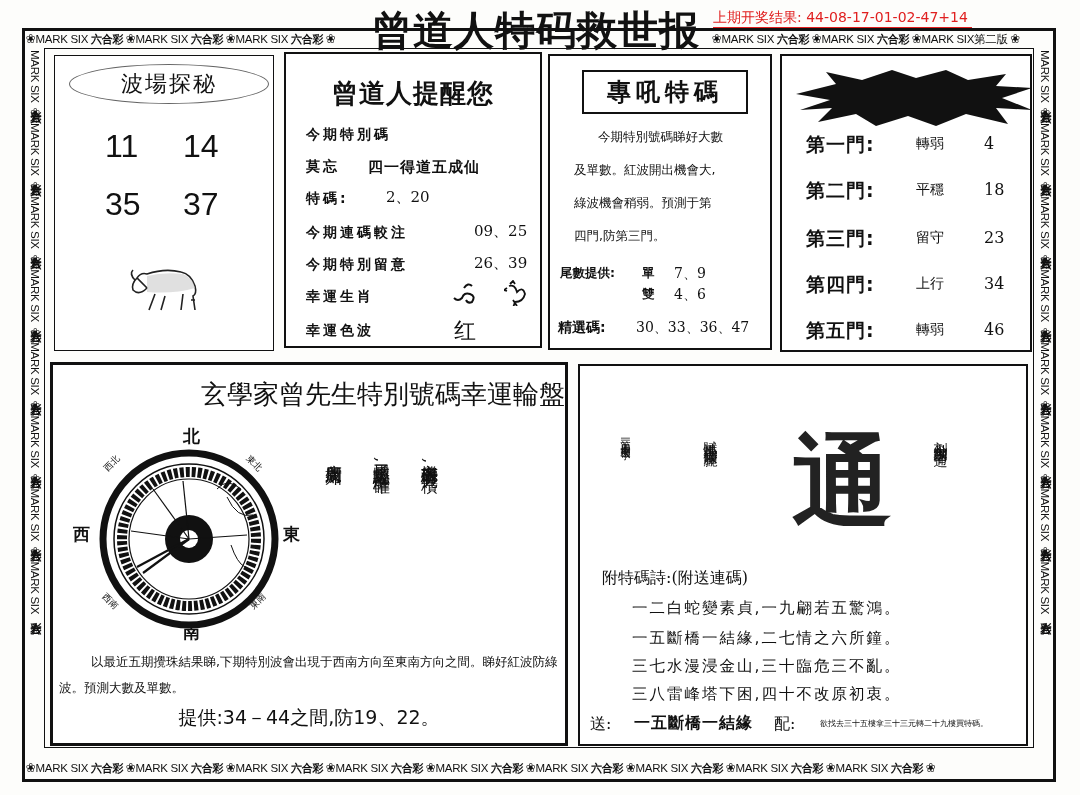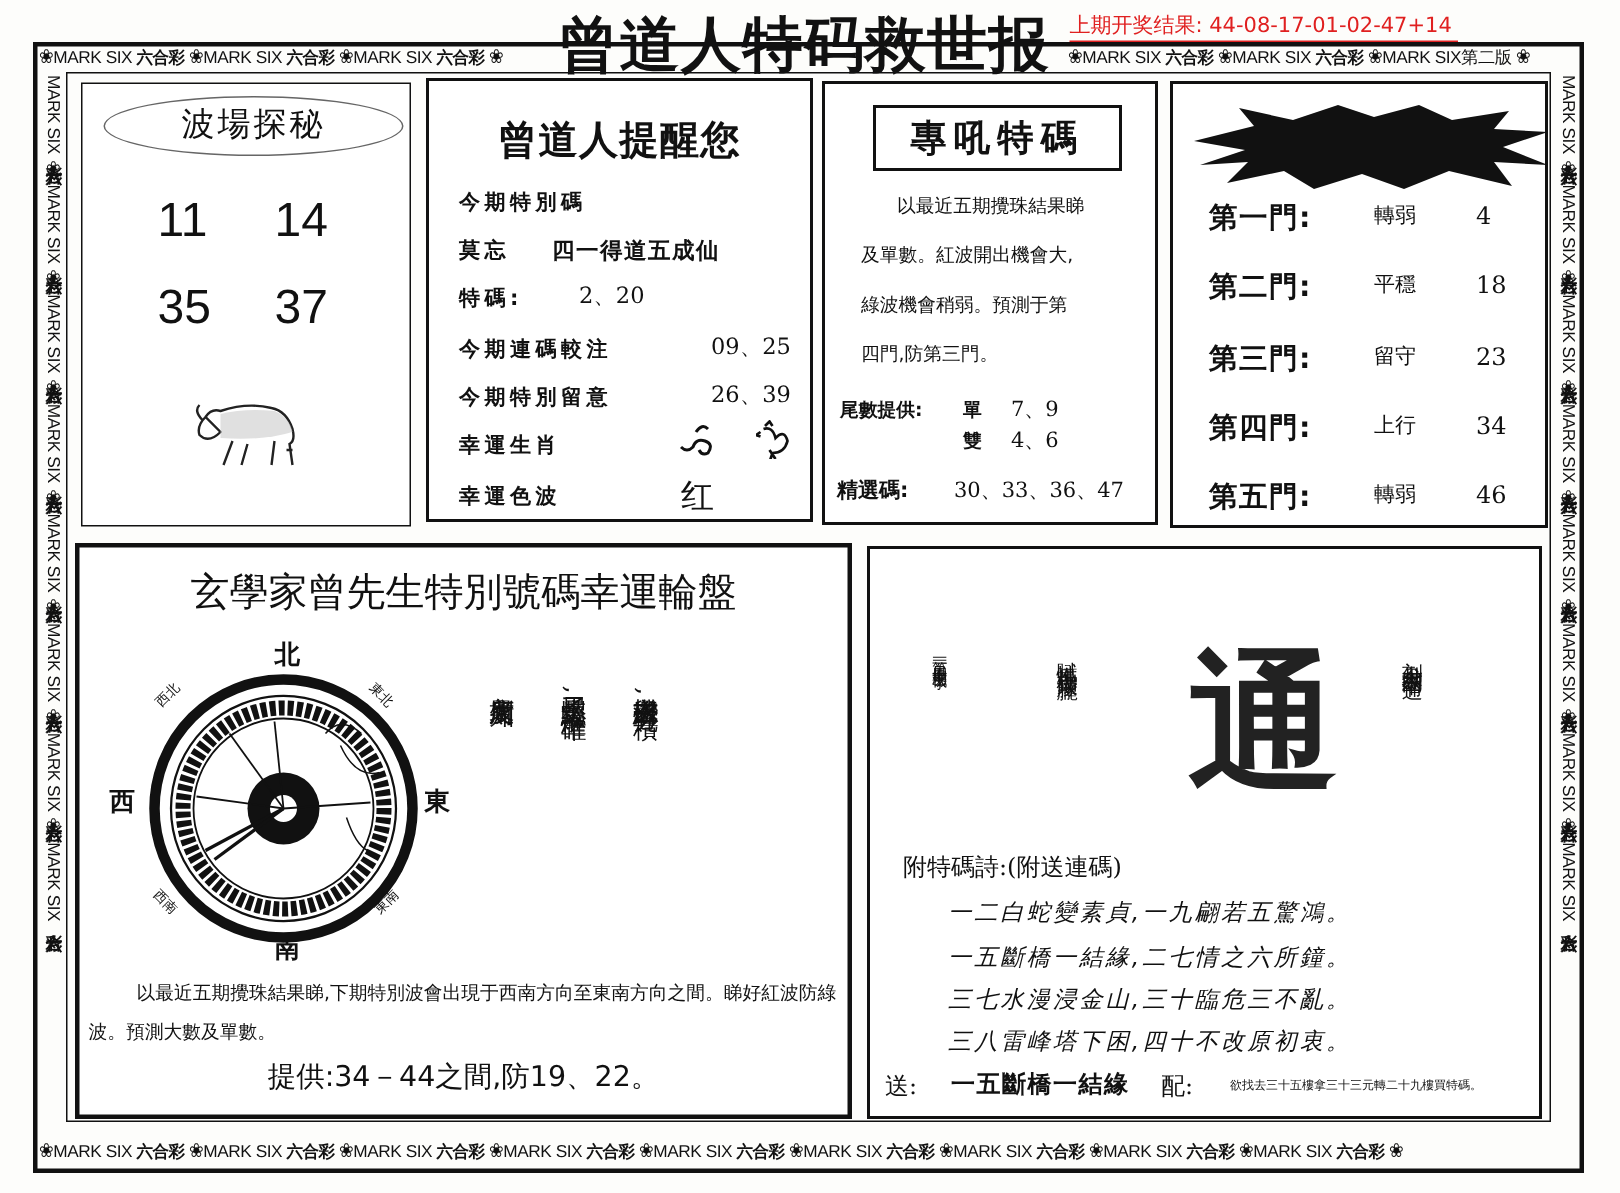--- a/index.html
+++ b/index.html
@@ -64,32 +64,32 @@
   .burst-text {
     position: absolute; left: 50px; top: 18px; width: 150px; text-align: center;
     font-family: "DejaVu Sans", sans-serif; font-weight: bold; font-size: 26px; color: #fff;
     letter-spacing: 2px; -webkit-text-stroke: 1px #111;
   }
   .gate-row { position: absolute; left: 24px; width: 220px; height: 24px; }
   .gate-label { position: absolute; left: 0; font-family: "DejaVu Sans", sans-serif; font-weight: bold; font-size: 19px; letter-spacing: 1px; }
   .gate-state { position: absolute; left: 110px; font-family: "DejaVu Serif", serif; font-size: 14px; top: 3px; }
   .gate-num { position: absolute; left: 178px; font-family: "DejaVu Serif", serif; font-size: 16px; top: 2px; }
 
-  .wheel-title { position: absolute; left: 0; right: 0; top: 12px; text-align: center; font-family: "DejaVu Serif", serif; font-size: 26px; letter-spacing: 0; }
+  .wheel-title { position: absolute; left: 0; right: 0; top: 12px; text-align: right; font-family: "DejaVu Serif", serif; font-size: 26px; letter-spacing: 0; }
   .vcol { position: absolute; writing-mode: vertical-rl; font-family: "DejaVu Serif", serif; font-size: 17px; letter-spacing: 1px; line-height: 22px; }
   .dir { position: absolute; font-family: "DejaVu Sans", sans-serif; font-weight: bold; font-size: 17px; }
   .dir-s { position: absolute; font-family: "DejaVu Sans", sans-serif; font-size: 9px; }
 
   .poem-title { position: absolute; left: 0; right: 0; top: 2px; text-align: center; font-family: "DejaVu Sans", sans-serif; font-size: 34px; letter-spacing: 3px; }
   .vsmall { position: absolute; writing-mode: vertical-rl; font-family: "DejaVu Sans", sans-serif; }
   .tong {
     position: absolute; left: 212px; top: 60px; width: 100px; height: 115px;
     font-family: "DejaVu Serif", serif; font-weight: bold; font-size: 100px; line-height: 110px; text-align: center; color: #222;
   }
-  .poem-line { position: absolute; left: 52px; font-family: "DejaVu Sans", sans-serif; font-size: 15.5px; letter-spacing: 2px; font-style: italic; }
+  .poem-line { position: absolute; left: 52px; font-family: "DejaVu Sans", sans-serif; font-size: 15.5px; letter-spacing: 2px; }
 </style>
 </head>
 <body>
 
 <div class="masthead">曾道人特码救世报</div>
 <div class="last-result">
   <span>上期开奖结果:</span>
   <span>44-08-17-01-02-47+14</span>
 </div>
 
@@ -172,21 +172,21 @@
   </svg>
   <svg class="abs" style="left:218px;top:226px;" width="22" height="26" viewBox="0 0 22 26">
     <path d="M6 4 l3 -3 l2 3 M5 6 q6 -2 8 6 q6 -6 8 2 q-2 8 -10 8 l-2 6 M9 20 l4 6 M3 8 l-3 2 l3 1" fill="none" stroke="#111" stroke-width="1.8"></path>
   </svg>
   <div class="remind-row" style="top:268px;">幸運色波</div>
   <div class="remind-val" style="left:168px;top:262px;font-size:22px;">红</div>
 </div>
 
 <div class="box" style="left:548px;top:54px;width:224px;height:296px;">
   <div class="title-box">專吼特碼</div>
-  <div class="para" style="left:48px;top:68px;">以最近五期攪珠結果睇</div>
+  <div class="para" style="left:48px;top:68px;">今期特別號碼睇好大數</div>
   <div class="para" style="left:24px;top:101px;">及單數。紅波開出機會大,</div>
   <div class="para" style="left:24px;top:134px;">綠波機會稍弱。預測于第</div>
   <div class="para" style="left:24px;top:167px;">四門,防第三門。</div>
   <div class="para" style="left:10px;top:204px;font-weight:bold;">尾數提供:</div>
   <div class="para" style="left:92px;top:204px;font-weight:bold;">單</div>
   <div class="para" style="left:124px;top:204px;font-family:'DejaVu Serif',serif;font-size:14px;">7、9</div>
   <div class="para" style="left:92px;top:225px;font-weight:bold;">雙</div>
   <div class="para" style="left:124px;top:225px;font-family:'DejaVu Serif',serif;font-size:14px;">4、6</div>
   <div class="para" style="left:8px;top:258px;font-weight:bold;font-size:14px;">精選碼:</div>
   <div class="para" style="left:86px;top:258px;font-family:'DejaVu Serif',serif;font-size:14px;">30、33、36、47</div>

